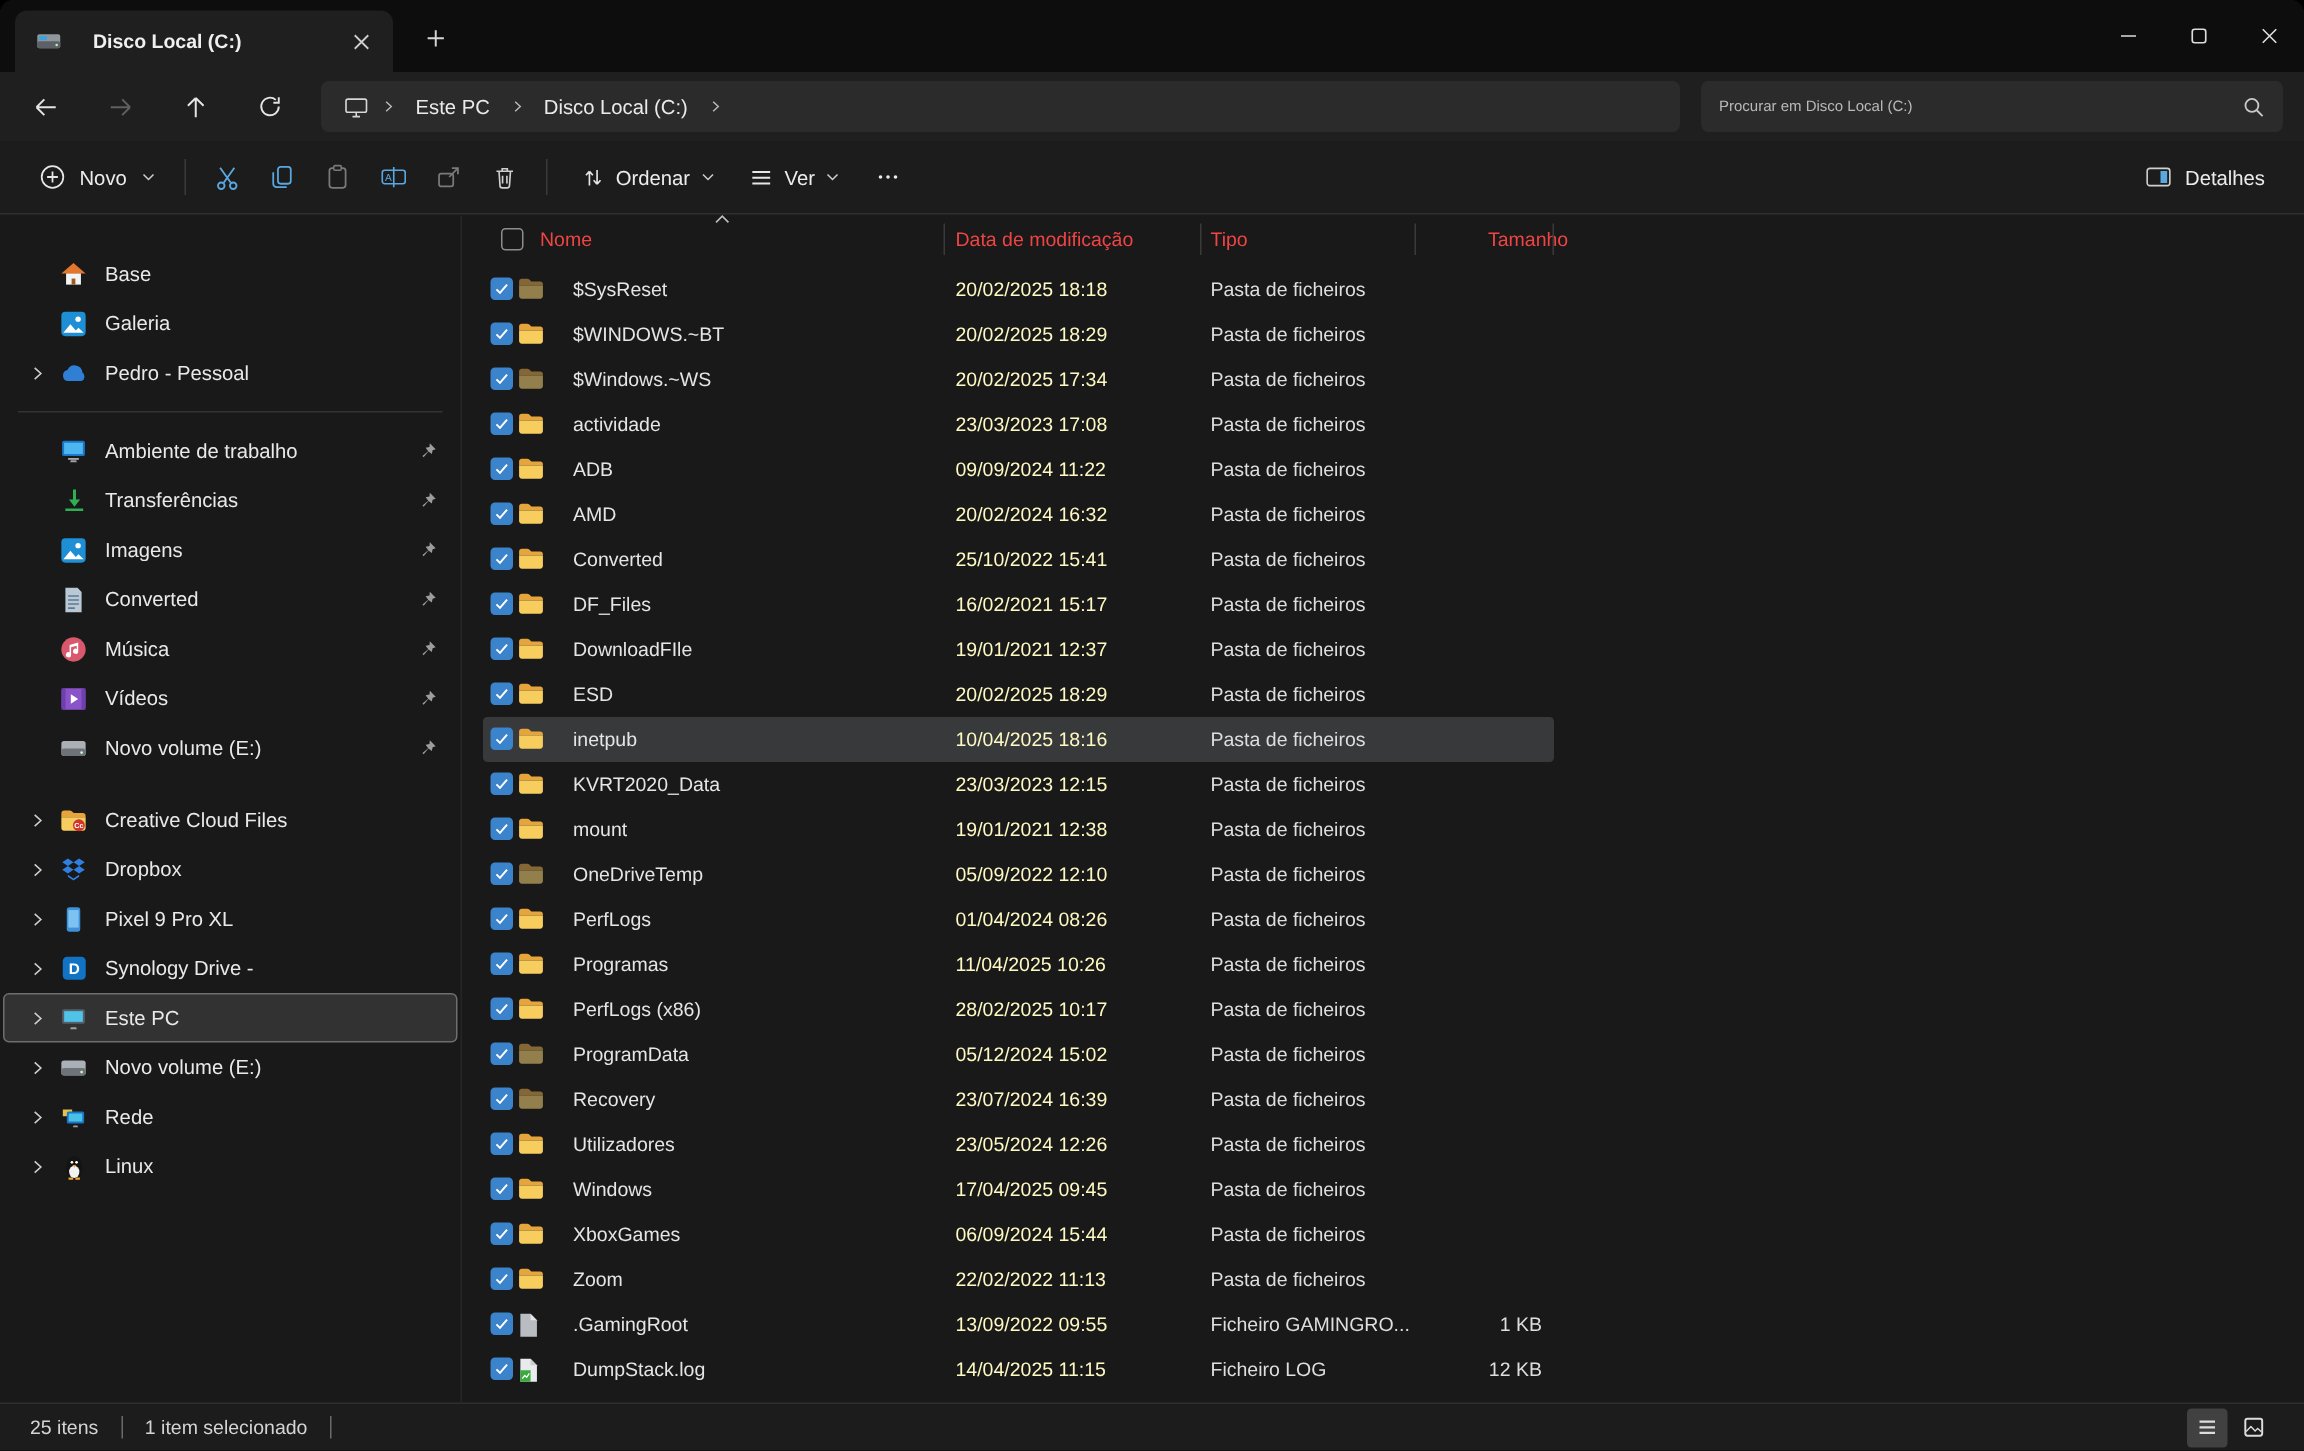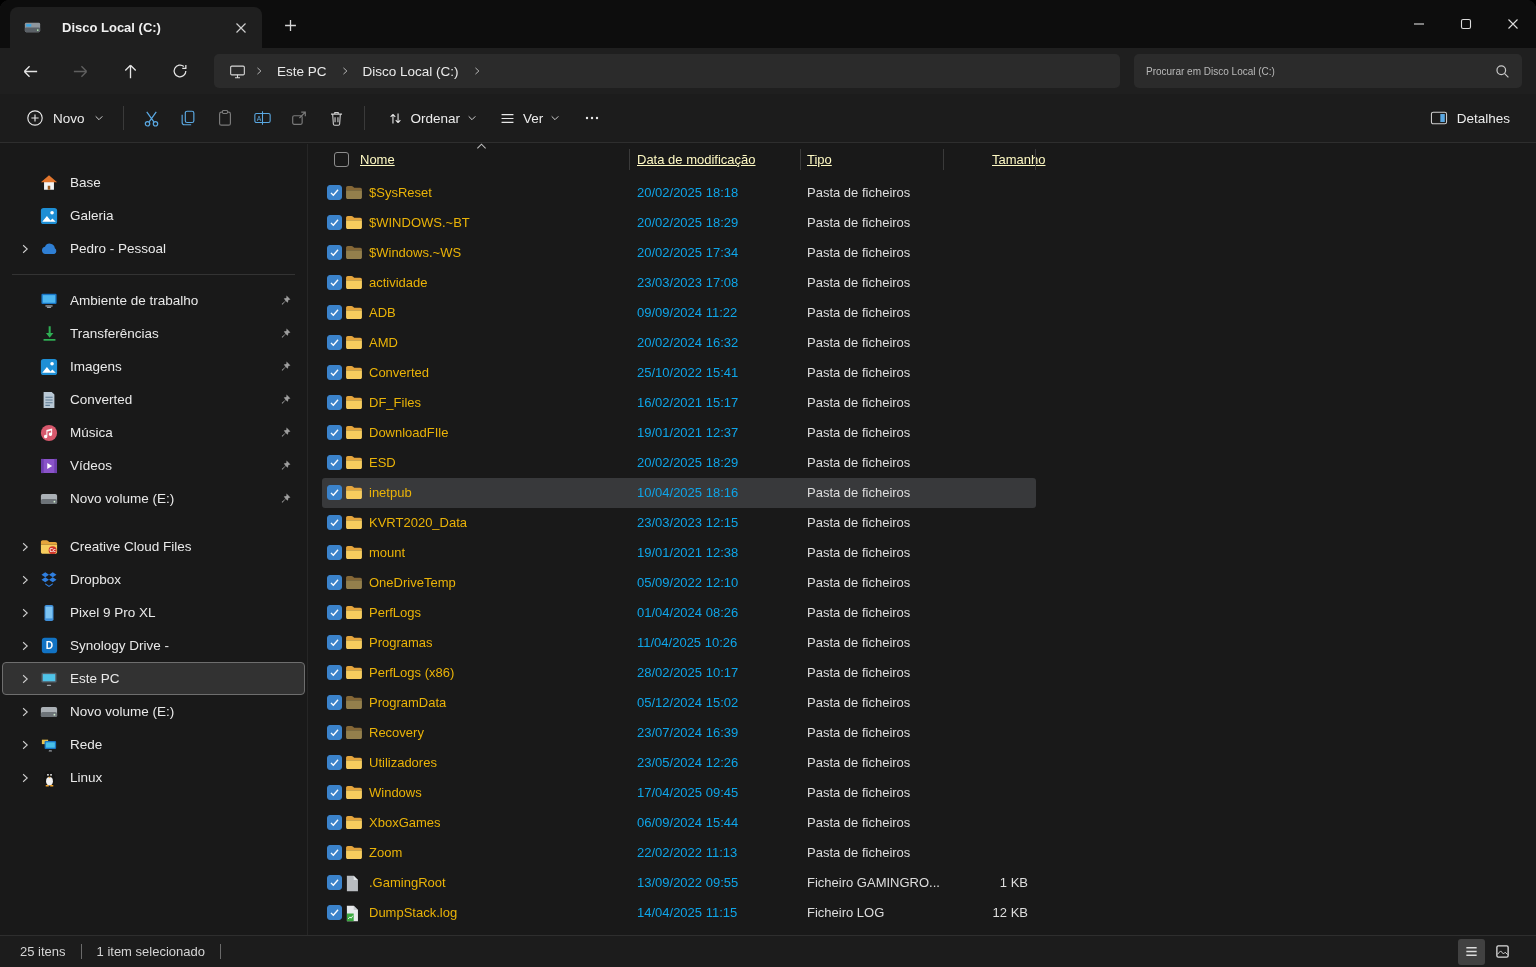--- a/index.html
+++ b/index.html
@@ -51,37 +51,37 @@
   .s-chev{width:28px;margin-left:8px;display:flex;justify-content:center;color:#cfcfcf;flex:none;}
   .s-chev.empty{visibility:hidden;}
   .s-icon{width:20px;height:20px;margin-right:11px;display:flex;align-items:center;justify-content:center;flex:none;}
   .s-label{flex:1;white-space:nowrap;overflow:hidden;}
   .s-pin{width:22px;display:flex;justify-content:center;color:#9d9d9d;flex:none;}
   .side-divider{height:1px;background:#333;margin:9px 12px;}
   .side-gap{height:15px;}
 
   #content{flex:1;position:relative;font-size:13px;}
   .hdr-row{position:absolute;top:0;left:0;right:0;height:31px;}
-  .hdr-cell{position:absolute;top:0;height:31px;line-height:31px;color:#fef9c3;text-decoration:underline;}
+  .hdr-cell{position:absolute;top:0;height:31px;line-height:31px;color:#ef4444;}
   .hdr-sep{position:absolute;top:5px;width:1px;height:21px;background:#3a3a3a;}
   .sort-caret{position:absolute;left:168px;top:-2px;color:#bdbdbd;}
   .cb{width:15px;height:15px;border-radius:3px;border:1px solid #8d8d8d;box-sizing:border-box;}
   .cb.checked{background:var(--accent);border-color:var(--accent);display:flex;align-items:center;justify-content:center;}
   .hdr-cb{position:absolute;left:26px;top:8px;}
 
   #rows{position:absolute;top:34px;left:0;right:0;}
   .row{position:relative;height:30px;}
   .row-hl{position:absolute;left:14px;top:0;width:714px;height:30px;border-radius:3px;background:var(--sel);display:none;}
   .row.selected .row-hl{display:block;}
   .r-cb{position:absolute;left:19px;top:7px;display:none;}
   .row.selected .r-cb{display:flex;}
   .r-icon{position:absolute;left:37px;top:7px;width:18px;height:16px;}
   .r-icon.dim{filter:brightness(.62) saturate(.75);}
-  .r-name{position:absolute;left:61px;top:0;height:30px;line-height:30px;color:#eab308;white-space:nowrap;}
-  .r-date{position:absolute;left:329px;top:0;height:30px;line-height:30px;color:#0ea5e9;white-space:nowrap;}
+  .r-name{position:absolute;left:74px;top:0;height:30px;line-height:30px;color:#e5e5e5;white-space:nowrap;}
+  .r-date{position:absolute;left:329px;top:0;height:30px;line-height:30px;color:#fef9c3;white-space:nowrap;}
   .r-type{position:absolute;left:499px;top:0;height:30px;line-height:30px;color:#dedede;white-space:nowrap;}
   .r-size{position:absolute;left:560px;top:0;width:160px;height:30px;line-height:30px;color:#dedede;text-align:right;}
 
   
   #statusbar{position:absolute;left:0;right:0;bottom:0;height:32px;background:#1c1c1c;border-top:1px solid #2e2e2e;
       display:flex;align-items:center;padding:0 20px;box-sizing:border-box;gap:15px;font-size:13px;color:#d4d4d4;}
   .st-sep{width:1px;height:15px;background:#6a6a6a;}
   .st-right{margin-left:auto;display:flex;gap:4px;}
   .st-btn{width:27px;height:26px;border-radius:3px;display:flex;align-items:center;justify-content:center;color:#dcdcdc;}
   .st-btn.active{background:#414141;}

